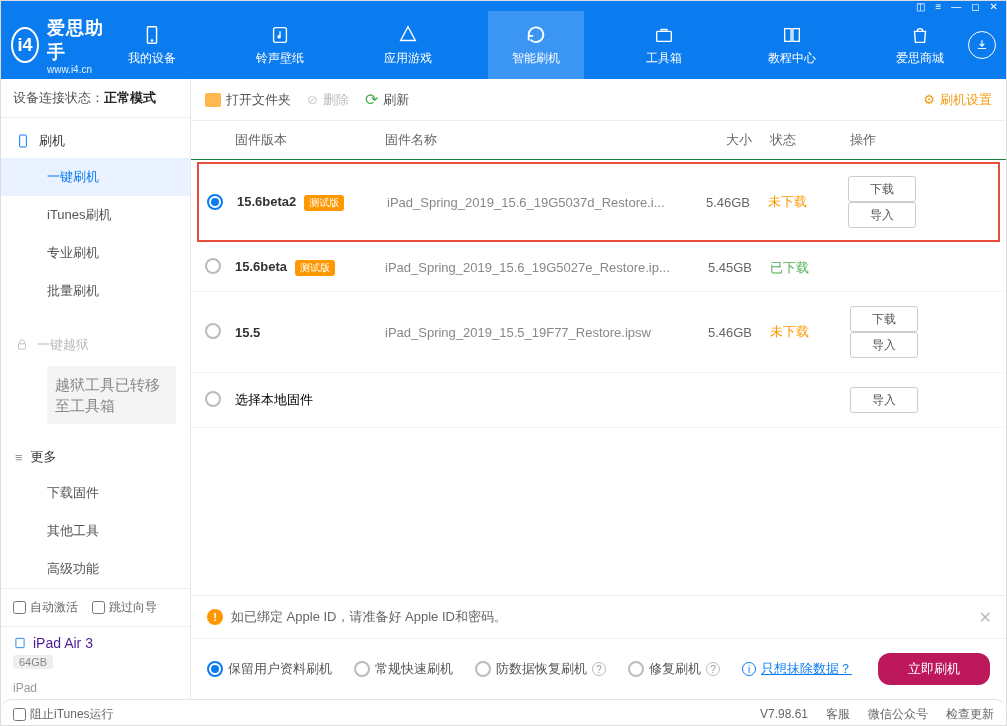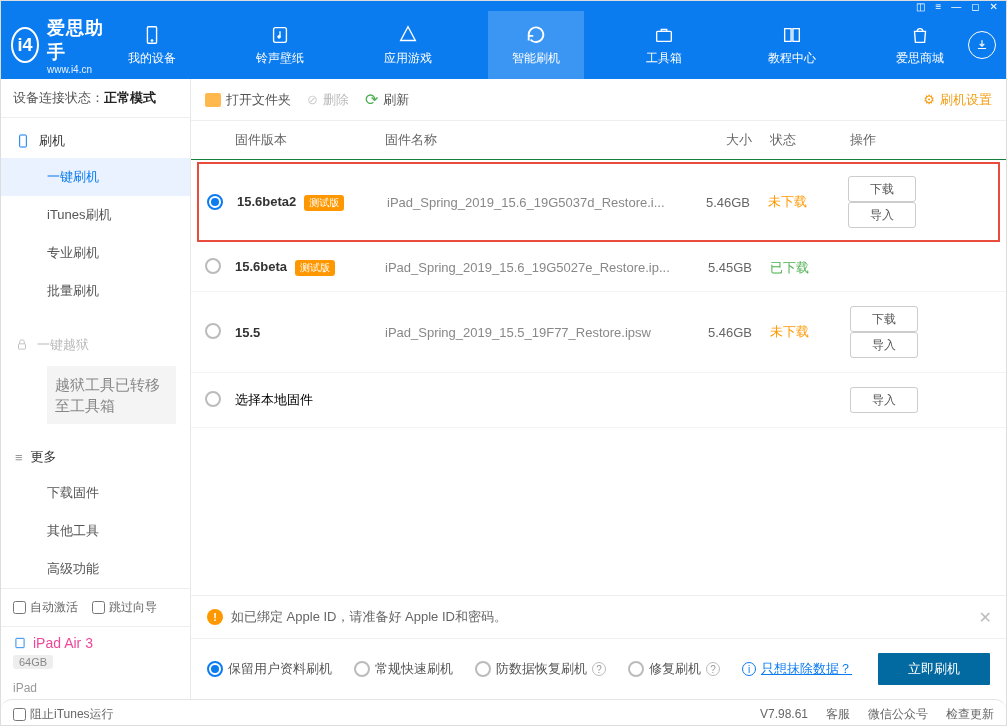--- a/index.html
+++ b/index.html
@@ -33,21 +33,21 @@
 .side-head { display: flex; align-items: center; gap: 8px; padding: 8px 14px; color: #333; cursor: pointer; }
 .side-item { padding: 10px 14px 10px 46px; color: #555; cursor: pointer; }
 .side-item.active { background: #e9f2fe; color: #0b7bf0; }
 .side-note { margin: 4px 14px 4px 46px; padding: 8px; background: #f4f4f4; color: #888; font-size: 15px; line-height: 1.4; }
 .side-sep { height: 1px; background: #eee; margin: 6px 14px; }
 .side-spacer { flex: 1; }
 .side-checks { padding: 10px 12px; border-top: 1px solid #eee; display: flex; gap: 14px; color: #666; font-size: 12px; }
 .chk { display: flex; align-items: center; gap: 4px; }
 .chk input { width: 13px; height: 13px; }
 .device-block { padding: 8px 12px; border-top: 1px solid #eee; }
-.dev-name { color: #ec4899; font-size: 14px; display: flex; align-items: center; gap: 6px; }
+.dev-name { color: #4c1d95; font-size: 14px; display: flex; align-items: center; gap: 6px; }
 .dev-badge { display: inline-block; background: #eee; color: #888; border-radius: 3px; padding: 1px 6px; font-size: 11px; margin-top: 4px; }
 .dev-type { color: #999; font-size: 12px; margin-top: 12px; }
 
 .main { flex: 1; display: flex; flex-direction: column; }
 .toolbar { height: 42px; border-bottom: 1px solid #eee; display: flex; align-items: center; padding: 0 14px; gap: 16px; font-size: 13px; }
 .tb-item { display: flex; align-items: center; gap: 5px; cursor: pointer; color: #555; }
 .tb-item.disabled { color: #bbb; }
 .tb-spacer { flex: 1; }
 .tb-settings { color: #f39c12; display: flex; align-items: center; gap: 5px; cursor: pointer; }
 .folder-icon { width: 16px; height: 14px; background: #ffb84d; border-radius: 2px; }
@@ -75,21 +75,21 @@
 .bottom-panel { margin-top: auto; border-top: 1px solid #eee; }
 .alert-bar { display: flex; align-items: center; padding: 12px 16px; font-size: 13px; color: #666; gap: 8px; position: relative; }
 .alert-icon { width: 16px; height: 16px; background: #ff9800; color: #fff; border-radius: 50%; display: flex; align-items: center; justify-content: center; font-size: 11px; font-weight: bold; }
 .alert-close { position: absolute; right: 14px; color: #bbb; cursor: pointer; font-size: 16px; }
 .options-bar { display: flex; align-items: center; padding: 14px 16px; gap: 22px; font-size: 13px; border-top: 1px solid #f0f0f0; }
 .opt { display: flex; align-items: center; gap: 5px; cursor: pointer; color: #555; }
 .opt .radio.sel { border-color: #0b7bf0; }
 .help-ico { width: 14px; height: 14px; border: 1px solid #bbb; border-radius: 50%; display: inline-flex; align-items: center; justify-content: center; font-size: 10px; color: #999; }
 .info-ico { width: 14px; height: 14px; border: 1px solid #0b7bf0; border-radius: 50%; display: inline-flex; align-items: center; justify-content: center; font-size: 10px; color: #0b7bf0; }
 .erase-link { color: #0b7bf0; text-decoration: underline; cursor: pointer; }
-.flash-btn { margin-left: auto; width: 112px; height: 32px; background: #0369a1; color: #fff; border: none; border-radius: 1px; font-size: 13px; cursor: pointer; }
+.flash-btn { margin-left: auto; width: 112px; height: 32px; background: #be185d; color: #fff; border: none; border-radius: 12px; font-size: 13px; cursor: pointer; }
 
 .statusbar { height: 29px; border-top: 1px solid #e5e5e5; display: flex; align-items: center; padding: 0 12px; font-size: 12px; color: #666; gap: 18px; border-radius: 11px; }
 .statusbar .chk { gap: 4px; }
 .sb-spacer { flex: 1; }
 .sb-item { cursor: pointer; }
 </style>
 </head>
 <body>
 
 <div class="titlebar">

